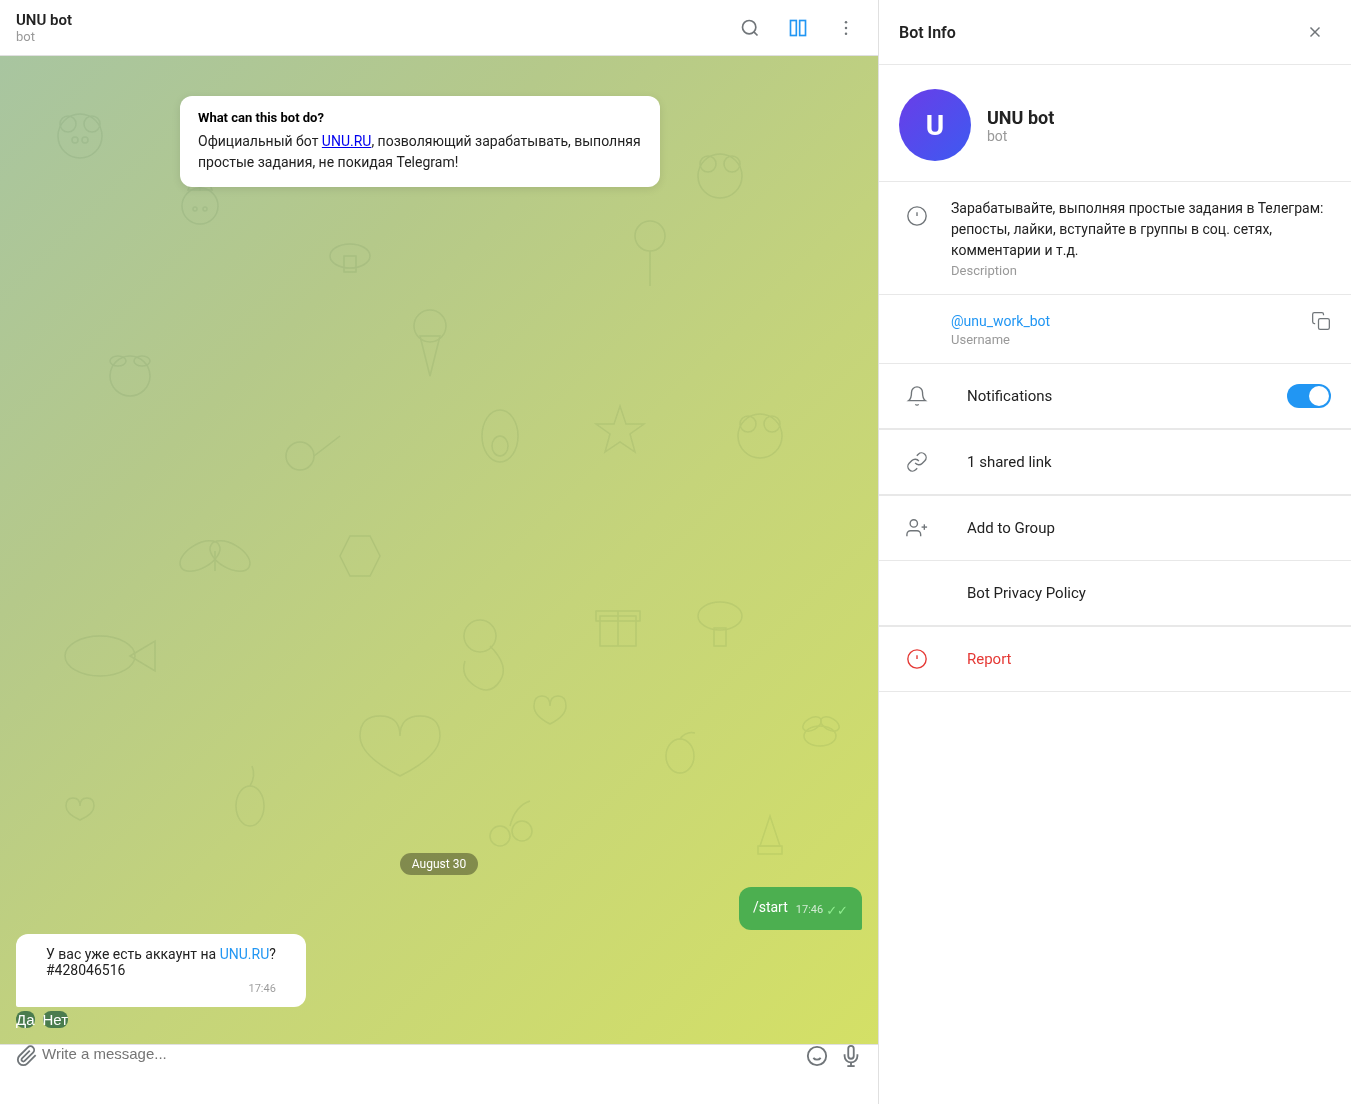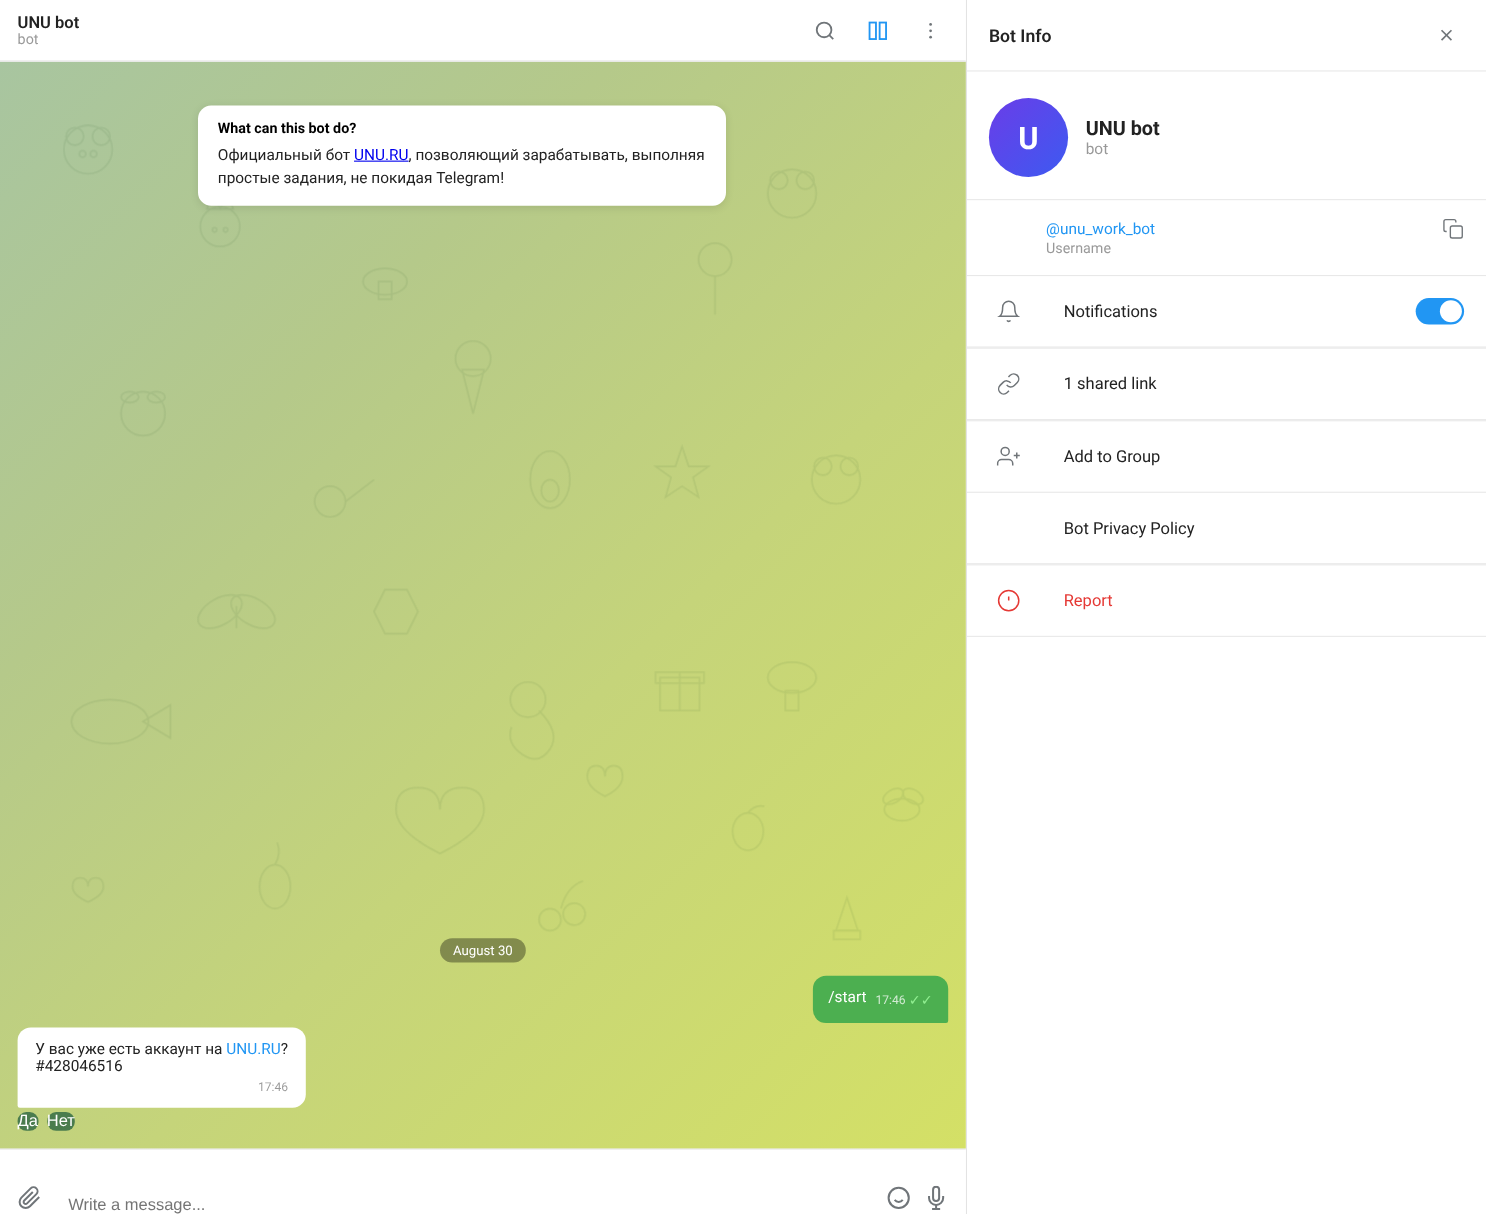--- a/index.html
+++ b/index.html
@@ -27,34 +27,34 @@
     .msg-bubble-wrapper.incoming { align-items: flex-start; }
     .msg-bubble-wrapper.outgoing { align-items: flex-end; }
 
     .msg-bubble { max-width: 420px; padding: 10px 14px; border-radius: 12px; font-size: 14px; line-height: 1.5; position: relative; }
     .msg-bubble.outgoing { background: #4caf50; color: #fff; border-bottom-right-radius: 2px; }
     .msg-time { font-size: 11px; color: rgba(0,0,0,0.4); float: right; margin-left: 8px; margin-top: 4px; display: flex; align-items: center; gap: 3px; }
     .msg-bubble.outgoing .msg-time { color: rgba(255,255,255,0.75); }
     .checkmark { color: #90ee90; font-size: 13px; }
 
     
-    .bot-msg-card { background: #fff; border-radius: 12px; padding: 12px 16px; max-width: 440px; border-bottom-left-radius: 2px; }
+    .bot-msg-card { background: #fff; border-radius: 12px; padding: 12px 30px; max-width: 440px; border-bottom-left-radius: 2px; }
     .bot-msg-text { font-size: 14px; color: #222; margin-bottom: 4px; }
     .bot-msg-meta { font-size: 11px; color: rgba(0,0,0,0.4); text-align: right; }
     .bot-msg-link { color: #2196f3; text-decoration: none; }
     .bot-buttons { display: flex; gap: 8px; margin-top: 4px; }
     .bot-btn { flex: 1; border: none; background: #4a7c4e; color: #fff; border-radius: 8px; font-size: 15px; cursor: pointer; font-weight: 500; }
 
     
     .what-bubble { position: absolute; top: 40px; left: 180px; background: #fff; border-radius: 12px; padding: 14px 18px; max-width: 480px; box-shadow: 0 2px 8px rgba(0,0,0,0.1); }
     .what-title { font-weight: 700; font-size: 13px; margin-bottom: 6px; }
     .what-text { font-size: 14px; color: #222; line-height: 1.5; }
 
     
-    .chat-input-area { height: 60px; background: #fff; display: flex; align-items: flex-end; padding: 0 16px; gap: 24px; border-top: 1px solid #e0e0e0; flex-shrink: 0; }
+    .chat-input-area { height: 60px; background: #fff; display: flex; align-items: flex-start; padding: 0 16px; gap: 4px; border-top: 1px solid #e0e0e0; flex-shrink: 0; }
     .attach-btn { color: #707579; cursor: pointer; }
     .chat-input { flex: 1; border: none; outline: none; font-size: 15px; color: #999; background: transparent; }
     .input-actions { display: flex; gap: 12px; color: #707579; }
 
     
     .info-panel { flex: 0 0 473px; display: flex; flex-direction: column; height: 100%; background: #fff; border-left: 1px solid #e0e0e0; overflow-y: auto; }
 
     .info-header { display: flex; align-items: center; justify-content: space-between; padding: 16px 20px; border-bottom: 1px solid #e8e8e8; gap: 30px; }
     .info-header-title { font-size: 16px; font-weight: 600; color: #222; }
 
@@ -294,20 +294,33 @@
   <div class="bot-profile">
     <div class="bot-avatar">
       <span class="bot-avatar-letter">U</span>
     </div>
     <div>
       <div class="bot-name">UNU bot</div>
       <div class="bot-type">bot</div>
     </div>
   </div>
 
+  <div class="info-section">
+    <div class="info-icon">
+      <svg width="22" height="22" viewBox="0 0 24 24" fill="none" stroke="#707579" stroke-width="1.5">
+          <circle cx="12" cy="12" r="10"></circle>
+          <line x1="12" y1="8" x2="12" y2="12"></line>
+          <line x1="12" y1="16" x2="12.01" y2="16"></line>
+        </svg>
+    </div>
+    <div class="info-content">
+      <div class="info-text">Зарабатывайте, выполняя простые задания в Телеграм: репосты, лайки, вступайте в группы в соц. сетях, комментарии и т.д.</div>
+      <div class="info-label">Description</div>
+    </div>
+  </div>
 
   <div class="info-section">
     <div class="info-icon">
       
     </div>
     <div class="info-content">
       <a class="info-link" href="#">@unu_work_bot</a>
       <div class="info-label">Username</div>
     </div>
     <div class="info-copy">

